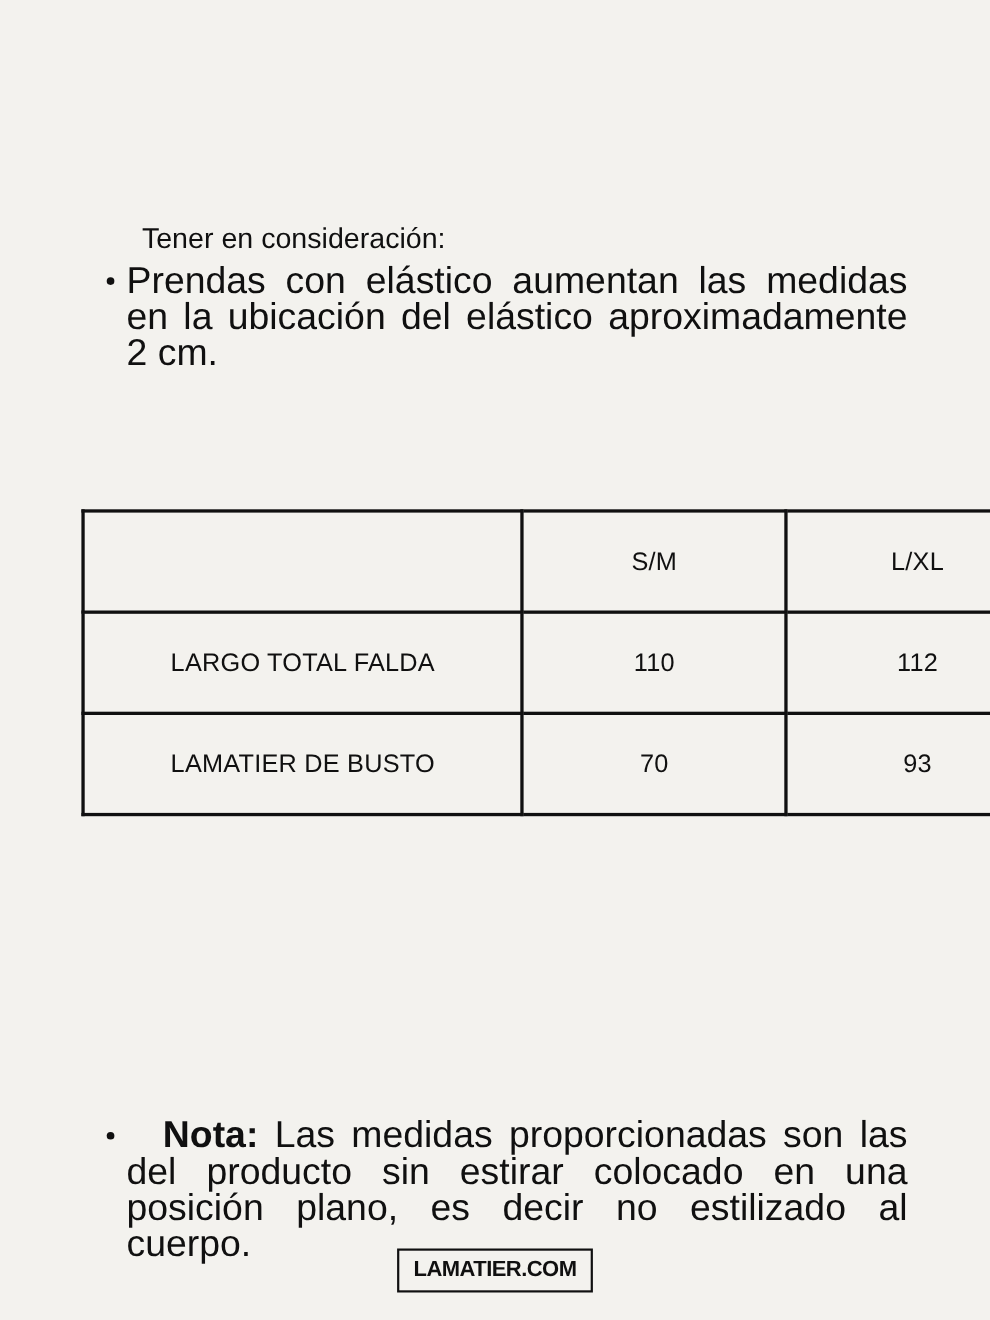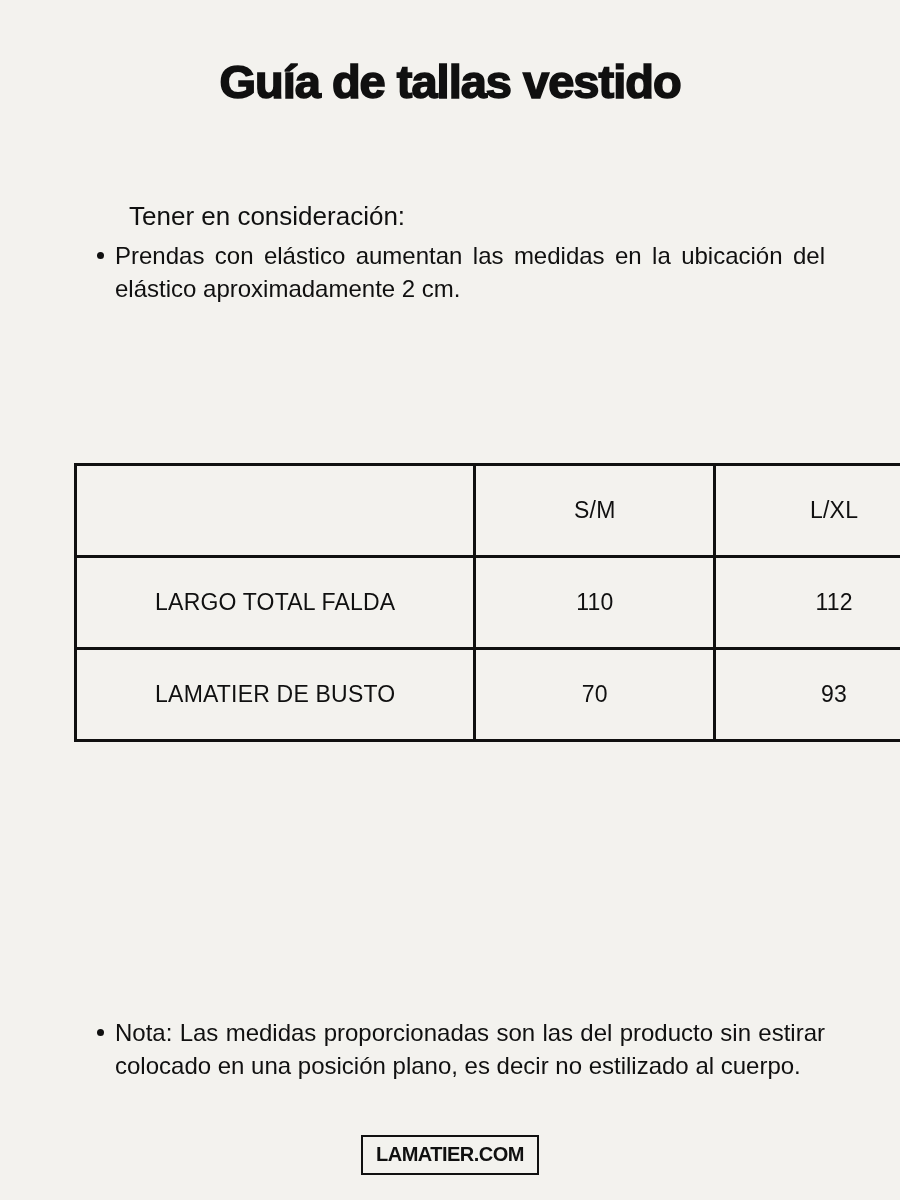--- a/index.html
+++ b/index.html
@@ -48,21 +48,21 @@
     line-height: 33px;
   }
   .bullet-list {
     margin: 0; padding: 0;
     list-style: none;
   }
   .bullet-item {
     position: relative;
     padding-left: 20px;
     margin-bottom: 3px;
-    font-size: 24px;
+    font-size: 34px;
     line-height: 33px;
     text-align: justify;
   }
   .bullet-item::before {
     content: "";
     position: absolute;
     left: 2px; top: 13px;
     width: 7px; height: 7px;
     border-radius: 50%;
     background: var(--ink);
@@ -87,21 +87,21 @@
     font-weight: 400;
     background: var(--bg);
   }
 
   
   .note {
     position: absolute;
     top: 1016px; left: 95px;
     width: 730px;
   }
-  .note-label { font-weight: 400; }
+  .note-label { font-weight: 700; margin-left: 33px; }
 
   
   .footer {
     position: absolute;
     top: 1135px; left: 0;
     width: 100%;
     display: flex;
     justify-content: center;
   }
   .brand-box {
@@ -115,21 +115,20 @@
     letter-spacing: -0.5px;
     white-space: nowrap;
   }
 </style>
 </head>
 <body>
 
 <div class="page">
 
   <h1 class="title">
-    <span class="title-line">Guía de tallas vestido</span>
   </h1>
 
   <section class="considerations">
     <p class="considerations-heading">Tener en consideración:</p>
     <ul class="bullet-list">
       <li class="bullet-item">
         <span>Prendas con elástico aumentan las medidas en la ubicación del elástico aproximadamente 2 cm.</span>
       </li>
     </ul>
   </section>

